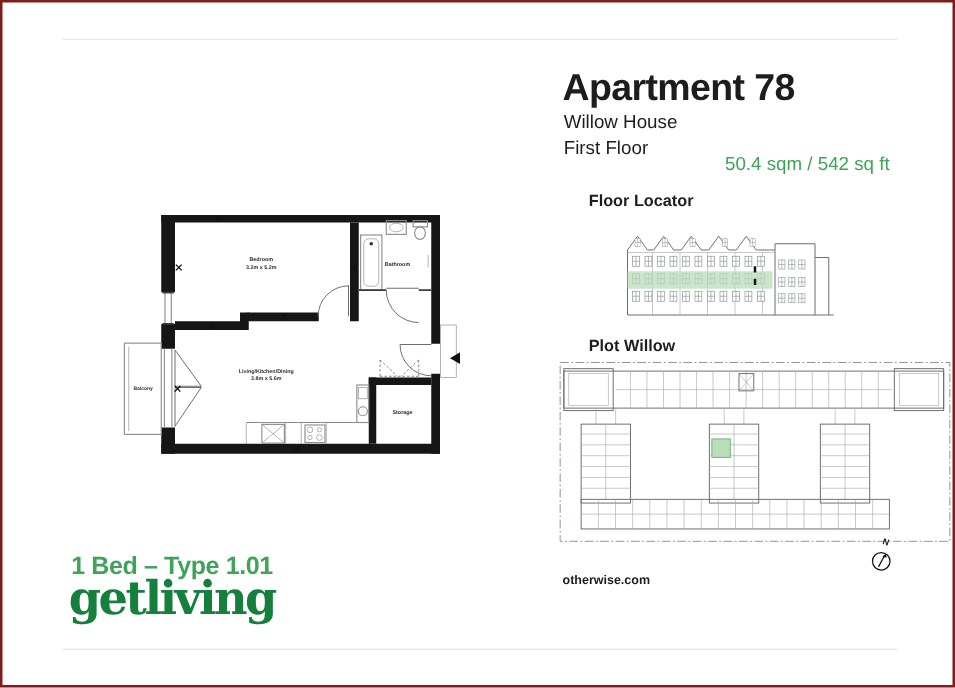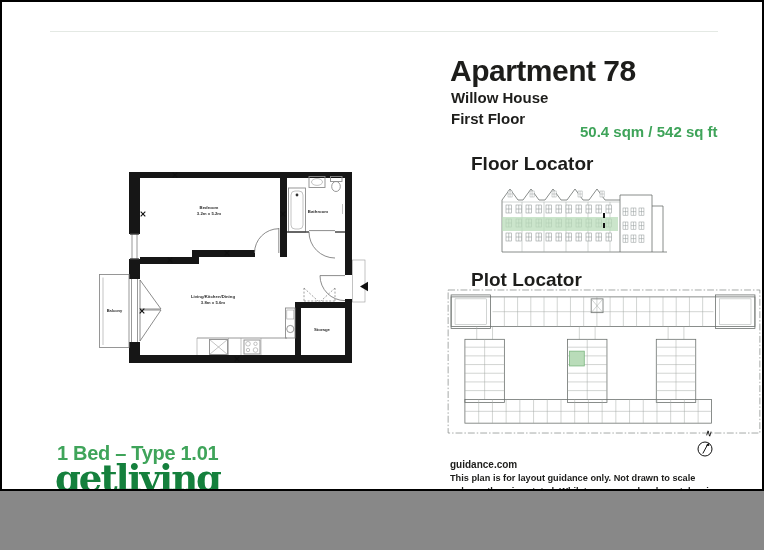--- a/index.html
+++ b/index.html
@@ -1,26 +1,26 @@
 <!DOCTYPE html>
 <html><head>
 <meta charset="utf-8">
 <style>
   html,body{margin:0;padding:0;background:#888;}
   .page{
-    position:relative; width:764px; height:491px; background:#ffffff;
-    border:2px solid #000000; box-sizing:border-box; overflow:hidden;
+    position:relative; width:764px; height:550px; background:#ffffff;
+    border:2px solid #7f1d1d; box-sizing:border-box; overflow:hidden;
     font-family:"Liberation Sans", sans-serif; color:#1d1d1b;
   }
   .abs{position:absolute;}
   .hairline{position:absolute; left:48px; width:668px; height:1px; background:#e4e9e4;}
   .title{font-size:30px; font-weight:800; letter-spacing:-.5px; white-space:nowrap;}
-  .h-sub{font-size:15px; font-weight:700; white-space:nowrap;}
+  .h-sub{font-size:15px; font-weight:400; white-space:nowrap;}
   .green{color:#3fa45a;}
-  .sec-label{font-size:19px; font-weight:700; white-space:nowrap;padding-left:20px;}
+  .sec-label{font-size:13px; font-weight:700; white-space:nowrap;padding-left:20px;}
   .type-label{font-size:20px; font-weight:800; letter-spacing:-.3px; color:#3fa45a; white-space:nowrap;}
   .logo{font-family:"DejaVu Serif", serif; font-size:37px; font-weight:700; letter-spacing:-2px; color:#15803d; white-space:nowrap;}
   .website{font-size:10px; font-weight:700;}
   .disclaimer{font-size:9.2px; font-weight:700; width:274px; line-height:1.45; color:#1d1d1b;}
   svg text{font-family:"Liberation Sans", sans-serif;}
   .plan-label{font-size:4.3px; font-weight:600; fill:#2e2e2e; text-anchor:middle;}
   .plan-label-sm{font-size:4px; font-weight:600; fill:#2e2e2e; text-anchor:middle;}
   .thin{stroke:#8c8c8c; stroke-width:.9; fill:none;}
   .thin-lt{stroke:#9a9a9a; stroke-width:.6; fill:none;}
   .door{stroke:#6f6f6f; stroke-width:.8; fill:none;}
@@ -114,21 +114,21 @@
         <use href="#flw" transform="translate(30,13) scale(0.75)"></use>
         <use href="#flw" transform="translate(52,13) scale(0.75)"></use>
         <use href="#flw" transform="translate(78,13) scale(0.75)"></use>
         <use href="#flw" transform="translate(100,13) scale(0.75)"></use>
       </g>
     <rect class="greenfill" x="2" y="39" width="116" height="14"></rect>
     <rect x="103" y="35" width="2" height="5" fill="#111"></rect>
     <rect x="103" y="45" width="2" height="5" fill="#111"></rect>
   </svg>
 
-  <div class="abs sec-label" style="left:449px; top:267px">Plot Locator</div>
+  <div class="abs sec-label" style="left:449px; top:267px">Plot Willow</div>
   <svg class="abs" style="left:444px; top:287px" width="316" height="146" viewBox="0 0 318 148">
     <rect class="dashdot" x="1" y="1" width="316" height="145"></rect>
 
     <rect class="loc-main" x="4" y="8" width="308" height="30" fill="#fff"></rect>
     <rect class="loc-main" x="4" y="6" width="40" height="34" fill="#fff"></rect>
     <rect class="loc-main" x="272" y="6" width="40" height="34" fill="#fff"></rect>
     <rect class="loc-lt" x="8" y="10" width="32" height="26"></rect>
     <rect class="loc-lt" x="276" y="10" width="32" height="26"></rect>
     <g id="pl-top" class="loc-lt">
         <line x1="58" y1="8" x2="58" y2="38"></line>
@@ -218,22 +218,21 @@
     <rect class="greenunit" x="124" y="63" width="15" height="15"></rect>
   </svg>
 
   <svg class="abs" style="left:690px; top:425px" width="30" height="34" viewBox="0 0 30 34">
     <text class="plan-label" x="17" y="9" transform="rotate(18 17 6)" style="font-size:7px; font-weight:700; fill:#111">N</text>
     <circle cx="13" cy="22" r="7" fill="none" stroke="#111" stroke-width="1"></circle>
     <line x1="10.8" y1="26.5" x2="15.8" y2="17.2" stroke="#111" stroke-width="1"></line>
     <polygon points="16.6,15.7 13.9,18.6 17.4,18.9" fill="#111"></polygon>
   </svg>
 
-  <div class="abs website" style="left:448px; top:457px">guidance.com</div>
-  <div class="abs disclaimer" style="left:448px; top:470px">This plan is for layout guidance only. Not drawn to scale unless otherwise stated. Whilst every care has been taken in the preparation of this plan, please check all dimensions, shapes and compass bearings before making decisions reliant upon them.</div>
+  <div class="abs website" style="left:448px; top:457px">otherwise.com</div>
 
   <div class="abs type-label" style="left:55px; top:440px">1 Bed – Type 1.01</div>
   <div class="abs logo" style="left:53px; top:454px">getliving</div>
 
   <svg class="abs" style="left:95px; top:160px" width="290" height="215" viewBox="0 0 290 215">
 
     <g fill="#161616">
       <rect x="32" y="10" width="223" height="6"></rect>
       <rect x="248" y="10" width="7" height="103"></rect>
       <rect x="248" y="137" width="7" height="64"></rect>

